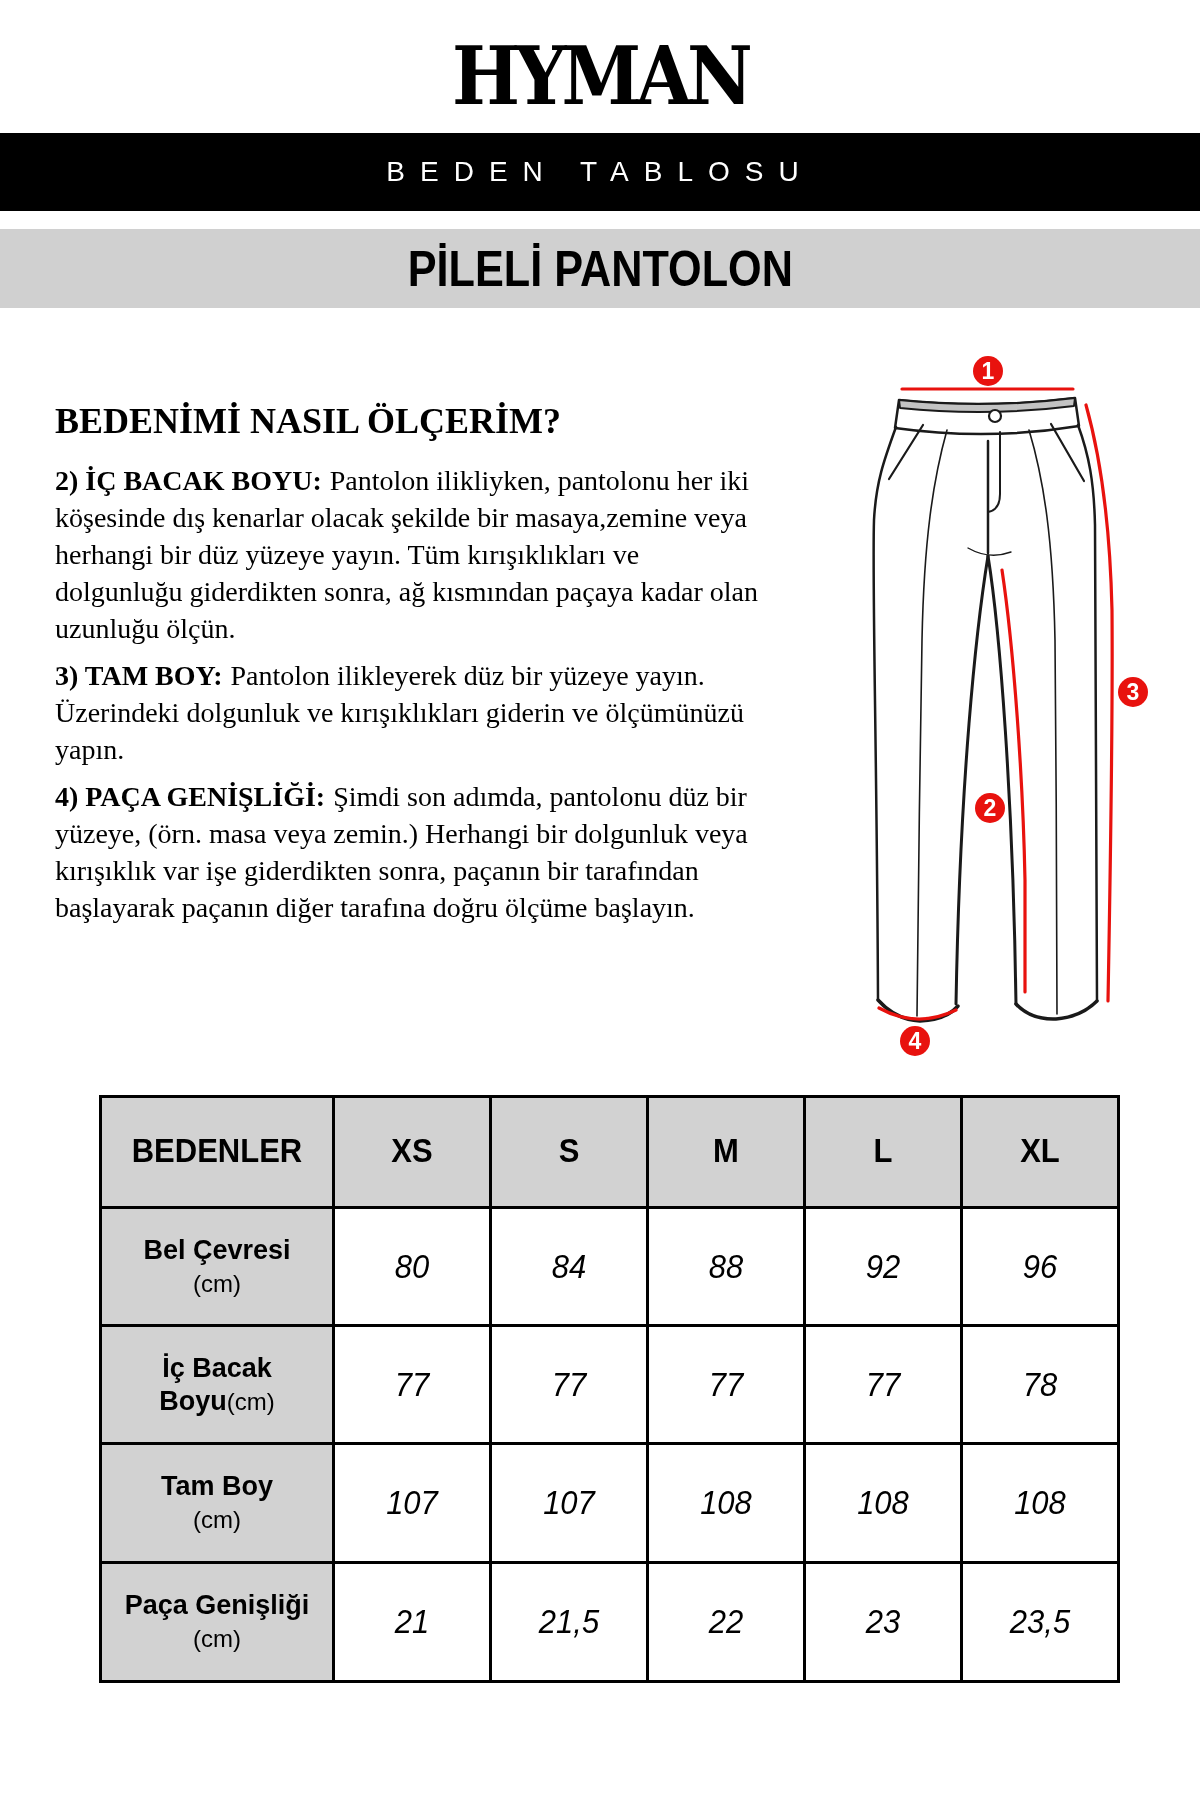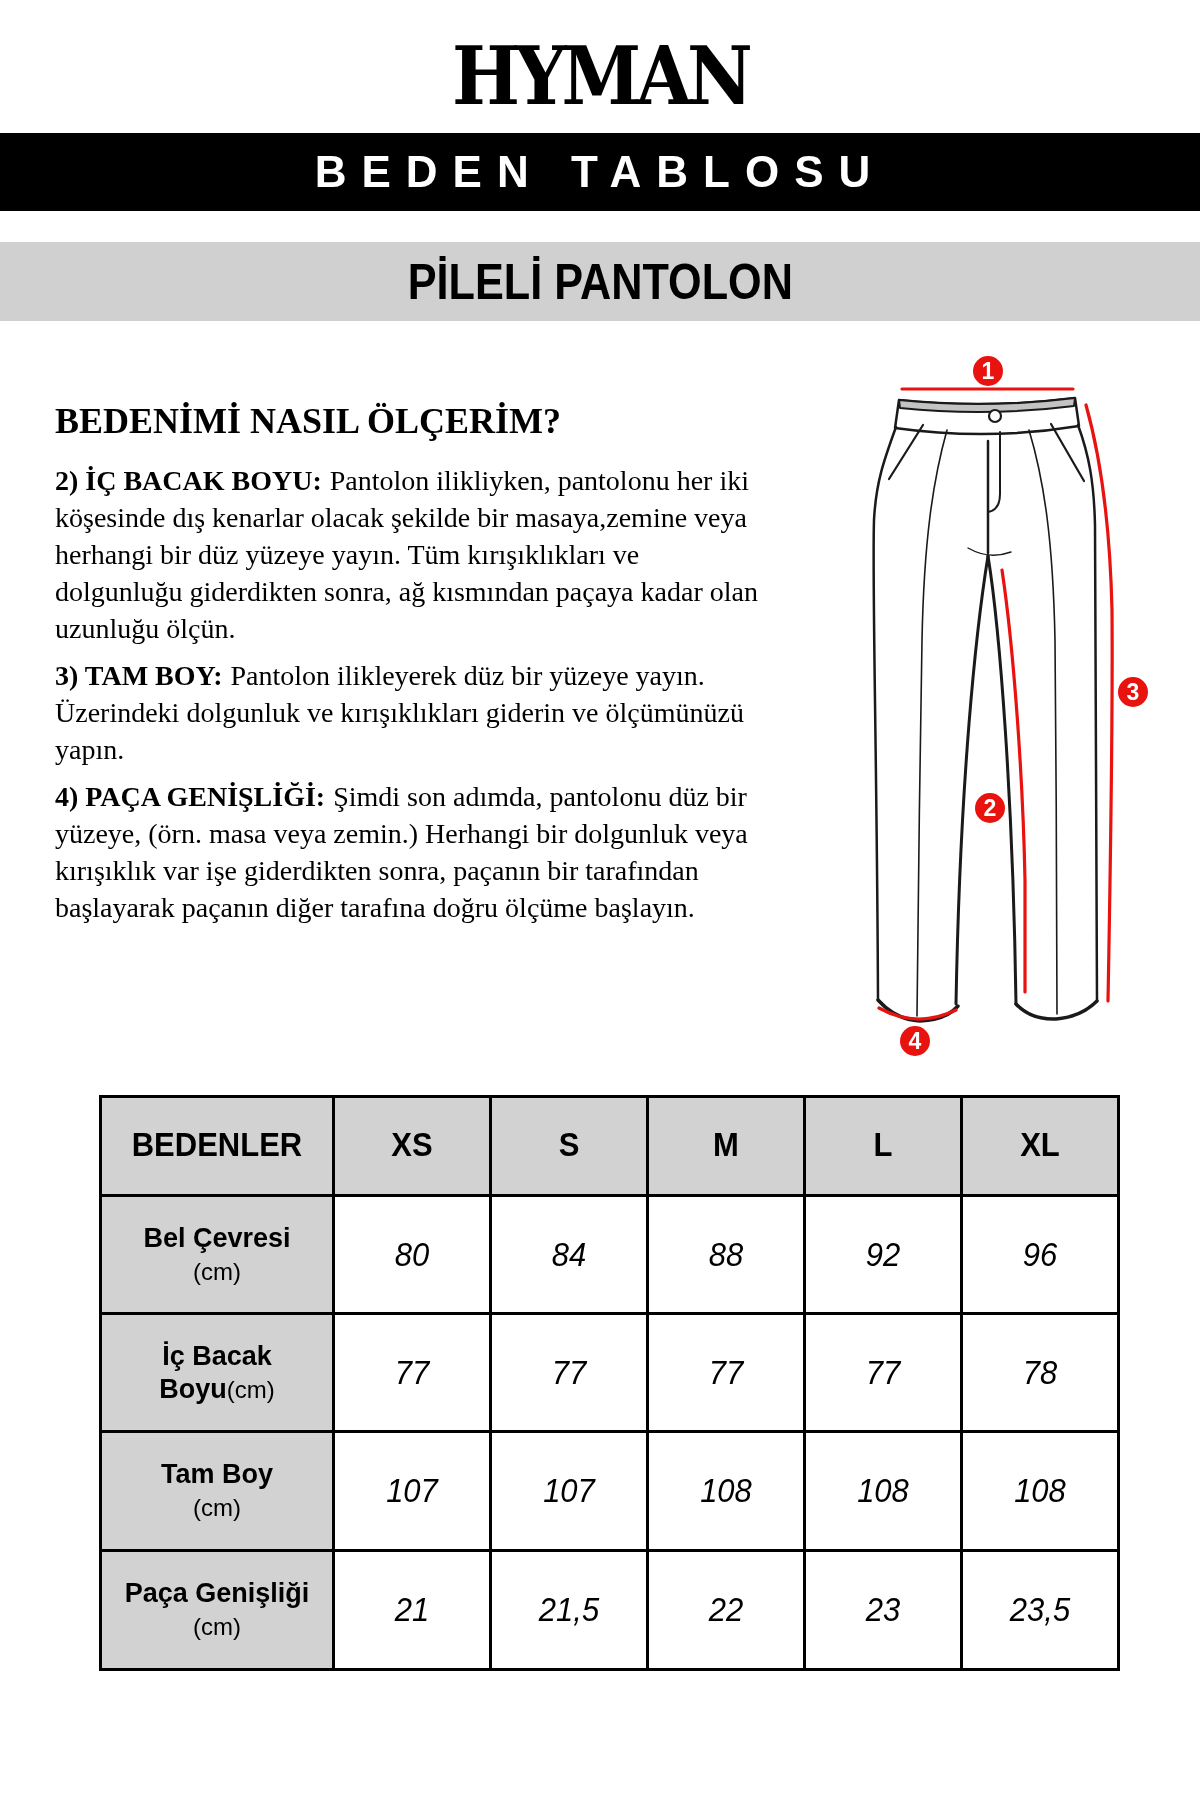--- a/index.html
+++ b/index.html
@@ -12,24 +12,24 @@
   .logo{
     position:absolute;top:36px;left:0;width:1200px;text-align:center;
     font-family:"DejaVu Serif", serif;font-weight:700;font-size:72px;line-height:1;
     letter-spacing:-5px;transform:scaleY(1.12);transform-origin:center top;
   }
   .band-black{
     position:absolute;top:133px;left:0;width:1200px;height:78px;background:#000;
     display:flex;align-items:center;justify-content:center;
   }
   .band-black .t{
-    color:#fff;font-size:44px;font-weight:700;letter-spacing:15px;white-space:nowrap;
+    color:#fff;font-size:28px;font-weight:400;letter-spacing:15px;white-space:nowrap;
   }
   .band-gray{
-    position:absolute;top:242px;left:0;width:1200px;height:79px;background:#d0d0d0;
+    position:absolute;top:229px;left:0;width:1200px;height:79px;background:#d0d0d0;
     display:flex;align-items:center;justify-content:center;
   }
   .band-gray .t{
     font-size:47px;font-weight:700;letter-spacing:0px;white-space:nowrap;
     transform:scale(0.92,1.08);
   }
   
   .instructions{position:absolute;left:55px;top:400px;width:718px;font-family:Liberation Serif, serif;}
   .instructions h2{
     margin:0 0 20px 0;font-size:36px;font-weight:700;letter-spacing:0;
@@ -130,21 +130,21 @@
 <table class="sizes">
   <colgroup>
     <col style="width:233px">
       <col style="width:157px">
       <col style="width:157px">
     <col style="width:157px">
       <col style="width:157px">
       <col style="width:157px">
   </colgroup>
   <tbody>
-    <tr style="height:99px">
+    <tr style="height:111px">
       <td class="gray">
           <div class="hdr">BEDENLER</div>
         </td>
       <td class="gray">
           <div class="hdr">XS</div>
         </td>
       <td class="gray">
           <div class="hdr">S</div>
         </td>
       <td class="gray">

